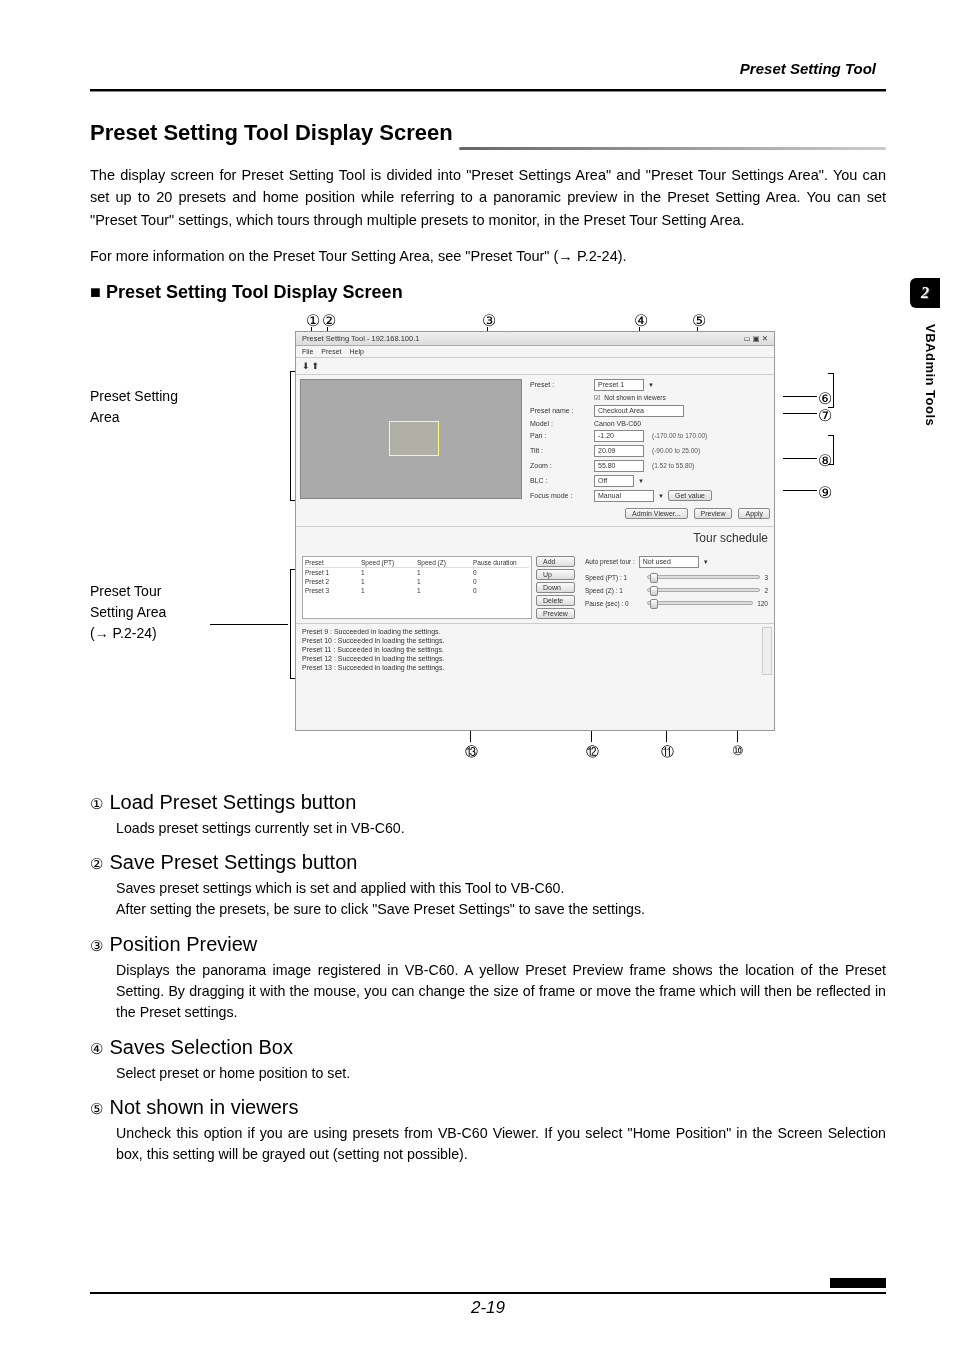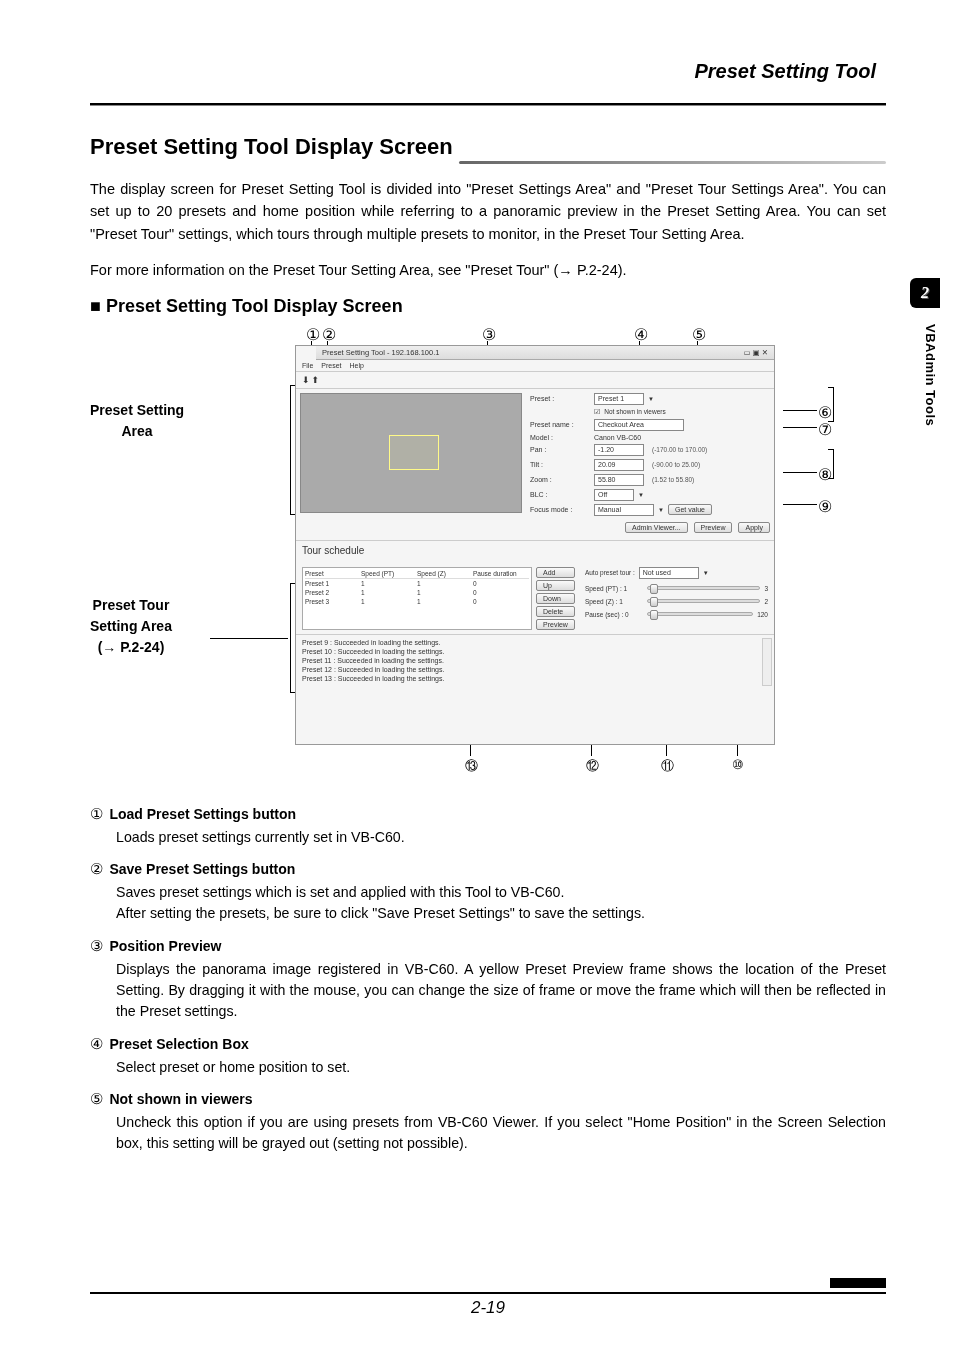--- a/index.html
+++ b/index.html
@@ -12,22 +12,22 @@
   }
   .page {
     padding: 60px 68px 40px 90px;
     position: relative;
     height: 100%;
   }
   .header-title {
     text-align: right;
     font-style: italic;
     font-weight: bold;
-    font-size: 20px;
-    margin-bottom: 20px;
+    font-size: 15px;
+    margin-bottom: 12px;
     padding-right: 10px;
   }
   .header-rule {
     border: none;
     height: 3px;
     background: linear-gradient(to bottom, #000 0%, #000 60%, #888 60%, #888 100%);
     margin-bottom: 28px;
   }
   .section-title-bar {
     display: flex;
@@ -59,77 +59,75 @@
   .subheading::before { content: "■ "; }
   .figure-area {
     position: relative;
     height: 470px;
     margin-bottom: 10px;
   }
   .cn { position:absolute; font-family: serif; }
   .left-labels {
     position: absolute;
     left: 0;
-    font-weight: bold;
+    font-weight: normal;
     font-size: 14px;
     line-height: 1.5;
-    text-align: center;
   }
   .screenshot-frame {
     position: absolute;
     left: 205px;
     top: 20px;
     width: 480px;
     height: 400px;
     background: #f5f5f5;
     border: 1px solid #999;
     font-size: 7px;
     color: #333;
   }
   .ss-titlebar {
     background: linear-gradient(#eee,#ddd);
     padding: 2px 6px;
     border-bottom: 1px solid #aaa;
     display:flex; justify-content:space-between;
     font-size:7.5px;
-    margin-left:20px;
   }
   .ss-menu { padding:2px 6px; border-bottom:1px solid #ccc; font-size:7px; display:flex; gap:8px;}
   .ss-icons { padding:3px 6px; border-bottom:1px solid #ccc; font-size:9px; display:flex; gap:2px;}
   .ss-body { display:flex; }
   .ss-left { width:230px; padding:4px; }
   .ss-preview { width:222px; height:120px; background:#aaa; border:1px solid #888; position:relative;}
   .ss-preview-inner { position:absolute; left:40%; top:35%; width:50px; height:35px; border:1px solid #fffa88; background:rgba(200,200,150,0.2);}
   .ss-right { flex:1; padding:4px; }
   .ss-row { display:flex; align-items:center; margin-bottom:3px; gap:4px;}
   .ss-label { width:60px; text-align:left; font-size:7px; color:#333;}
   .ss-input { background:#fff; border:1px solid #888; padding:1px 3px; font-size:7px; min-width:50px; height:12px; display:inline-block;}
   .ss-range { font-size:6.5px; color:#555; margin-left:4px;}
   .ss-btn { background:linear-gradient(#fafafa,#ddd); border:1px solid #888; padding:1px 6px; font-size:7px; border-radius:2px;}
   .ss-tour-schedule { padding:4px 6px; border-top:1px solid #ccc;}
-  .ss-tour-title { font-size:10px; margin-bottom:11px;}
+  .ss-tour-title { font-size:12px; margin-bottom:11px;text-align:right;}
   .ss-table { display:flex;}
   .ss-table-left { width:230px; border:1px solid #aaa; background:#fff; font-size:6.5px; padding:2px;}
   .ss-th { display:flex; font-weight:normal; color:#333; border-bottom:1px solid #ddd; padding-bottom:1px;}
   .ss-th span, .ss-tr span { flex:1; }
   .ss-tr { display:flex; padding:1px 0;}
   .ss-table-mid { display:flex; flex-direction:column; gap:2px; margin:0 4px;}
   .ss-table-right { flex:1; padding-left:6px; font-size:6.5px;}
   .ss-tr-row { display:flex; align-items:center; margin-bottom:6px; gap:4px;}
   .ss-slider-track { flex:1; height:4px; background:#ddd; border:1px solid #aaa; position:relative; border-radius:2px;}
   .ss-slider-thumb { position:absolute; left:2px; top:-3px; width:8px; height:10px; background:linear-gradient(#fff,#ccc); border:1px solid #888; border-radius:2px;}
   .ss-log { border-top:1px solid #ccc; padding:3px 6px; font-size:7px; color:#333; line-height:1.3; height:55px; overflow:hidden; position:relative;}
   .ss-scrollbar { position:absolute; right:2px; top:3px; bottom:3px; width:10px; background:#eee; border:1px solid #ccc;}
   .bottom-circles { position:absolute; font-family:serif; font-size:13px; }
   
   .item-list { margin-top: 4px; }
   .item { margin-bottom: 12px; }
   .item-head { display:flex; align-items:baseline; gap:6px; margin-bottom:4px;}
   .item-num { font-family: serif; font-size:15px; }
-  .item-title { font-weight:bold; font-size:14px; }
+  .item-title { font-weight:normal; font-size:20px; }
   .item-body { font-size:14.2px; line-height:1.5; margin-left:26px; text-align:justify;}
   
   .side-tab {
     position: absolute;
     right: 14px;
     top: 278px;
     width: 30px;
     background: #000;
     color: #fff;
     border-radius: 6px 0 0 6px;
@@ -407,21 +405,21 @@
     <div class="item">
       <div class="item-head">
           <span class="item-num">③</span>
           <span class="item-title">Position Preview</span>
         </div>
       <div class="item-body">Displays the panorama image registered in VB-C60. A yellow Preset Preview frame shows the location of the Preset Setting. By dragging it with the mouse, you can change the size of frame or move the frame which will then be reflected in the Preset settings.</div>
     </div>
     <div class="item">
       <div class="item-head">
           <span class="item-num">④</span>
-          <span class="item-title">Preset Selection Box</span>
+          <span class="item-title">Saves Selection Box</span>
         </div>
       <div class="item-body">Select preset or home position to set.</div>
     </div>
     <div class="item">
       <div class="item-head">
           <span class="item-num">⑤</span>
           <span class="item-title">Not shown in viewers</span>
         </div>
       <div class="item-body">Uncheck this option if you are using presets from VB-C60 Viewer. If you select "Home Position" in the Screen Selection box, this setting will be grayed out (setting not possible).</div>
     </div>

